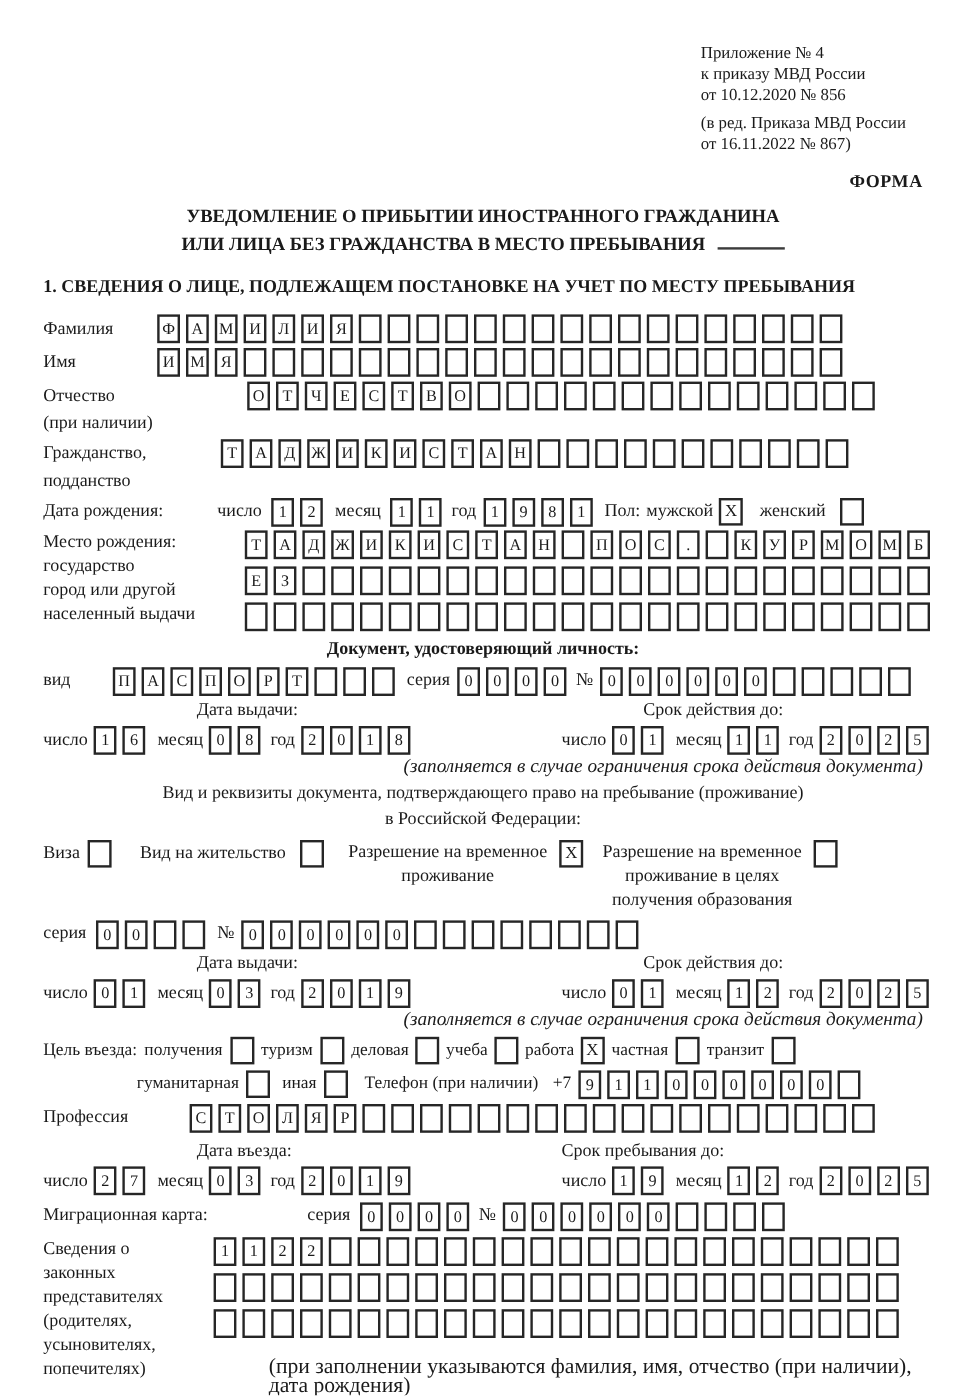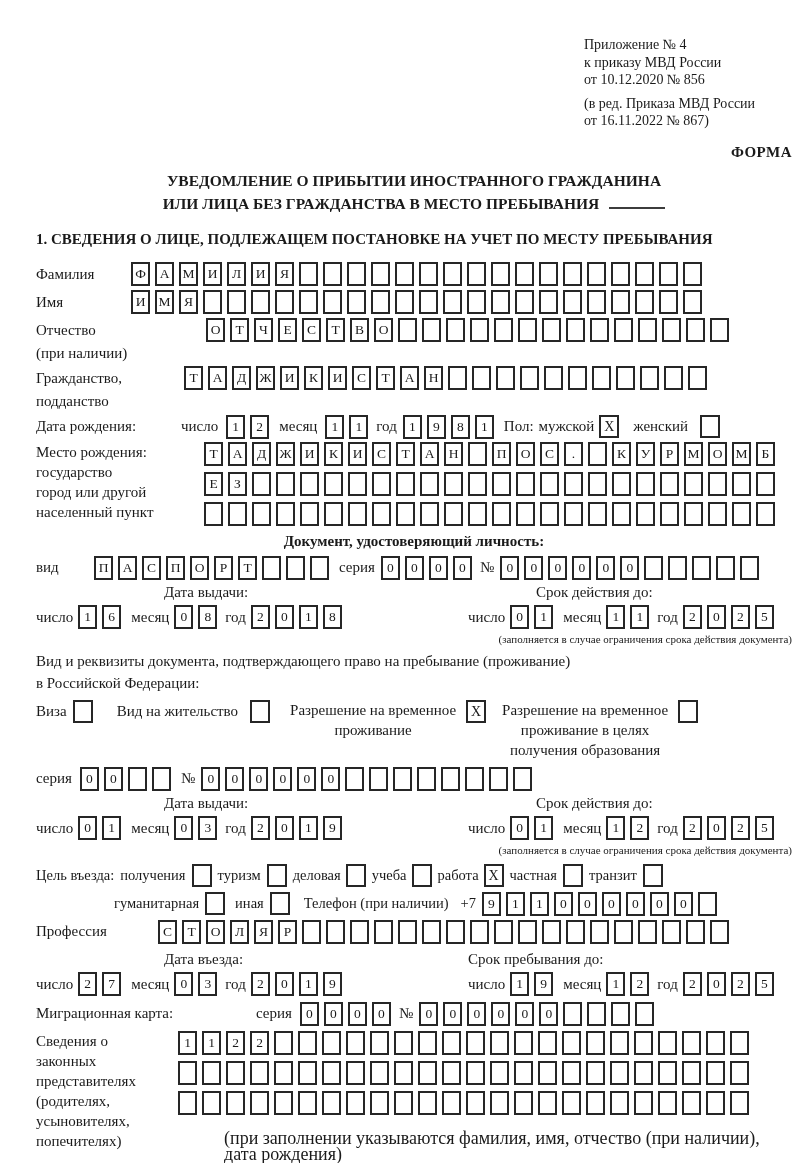--- a/index.html
+++ b/index.html
@@ -3,21 +3,21 @@
 <meta charset="utf-8">
 <style>
   * { box-sizing: border-box; }
   html,body { margin:0; padding:0; }
   body {
     width:800px; height:1163px;
     background:#ffffff; color:#1a1a1a;
     font-family:"Liberation Serif", serif;
     font-size:15px;
   }
-  .page { width:800px; height:1163px; padding:36px 8px 0 36px; overflow:hidden; background:#fff; }
+  .page { width:800px; height:1163px; padding:36px 31px 0 36px; overflow:hidden; background:#fff; }
 
   .appendix { margin-left:548px; font-size:14px; line-height:1.25; }
   .amend { font-size:14px; margin-top:6px; line-height:1.25; }
   .forma { font-weight:bold; text-align:right; margin-top:14px; letter-spacing:.5px; }
   .title { font-weight:bold; text-align:center; font-size:15.5px; line-height:1.5; margin-top:8px; }
   .underline { display:inline-block; width:56px; height:14px; border-bottom:2px solid #3c3c3c; margin-left:10px; }
   .sec1 { font-weight:bold; font-size:15px; margin-top:16px; white-space:nowrap; }
 
   .row { display:flex; align-items:flex-start; margin-top:3px; }
   .row.c { align-items:center; }
@@ -33,24 +33,24 @@
     display:inline-block; width:20px; height:23px; flex-shrink:0;
     border:2px solid #262626; font-size:14px; line-height:19px; text-align:center;
   }
   .cellcol { display:flex; flex-direction:column; gap:6px; }
 
   .dg { display:flex; align-items:center; }
   .dg .lbl { line-height:24px; }
   .pair { display:flex; margin-top:3px; }
   .pcol1 { width:432px; flex-shrink:0; }
   .ph { line-height:19px; }
-  .note { font-size:11px; line-height:16px; margin-top:2px; }
+  .note { font-size:16px; line-height:16px; margin-top:2px;font-style:italic; }
   .tr { text-align:right; }
   .center-b { text-align:center; font-weight:bold; margin-top:5px; line-height:21px; }
-  .intro { line-height:19px; margin-top:5px; }
+  .intro { line-height:19px; margin-top:5px;text-align:center; }
   .optc { text-align:center; line-height:20px; flex-shrink:0; }
   .p145 { width:145px; } .w95 { width:95px; } .w170 { width:170px; } .w168 { width:168px; }
   .w148 { width:148px; } .w122 { width:122px; } .w58 { width:58px; } .w142 { width:142px; } .w160 { width:160px; }
   .ml5{margin-left:5px}.ml6{margin-left:6px}.ml8{margin-left:8px}.ml10{margin-left:10px}
   .ml12{margin-left:12px}.ml14{margin-left:14px}.ml16{margin-left:16px}.ml20{margin-left:20px}
   .ml24{margin-left:24px}.ml45{}.ml60{margin-left:60px}.ml68{margin-left:68px}
   .ml78{margin-left:78px}.ml128{margin-left:128px}
   .fs145 { font-size:14.5px; }
   .notec { font-size:18px; line-height:16px; margin-top:9px; margin-left:46px; }
 </style>
@@ -224,21 +224,21 @@
     <span class="box ml5">X</span>
     <span class="lbl ml14">женский</span>
     <span class="box ml12"></span>
   </div>
 
   <div class="row">
     <span class="lbl w168">
       <span class="sub">Место рождения:</span>
       <span class="sub">государство</span>
       <span class="sub">город или другой</span>
-      <span class="sub">населенный пункт</span>
+      <span class="sub">населенный выдачи</span>
     </span>
     <span class="cellcol">
       <span class="cells">
           <span class="cell">Т</span>
           <span class="cell">А</span>
           <span class="cell">Д</span>
           <span class="cell">Ж</span>
           <span class="cell">И</span>
           <span class="cell">К</span>
           <span class="cell">И</span>

